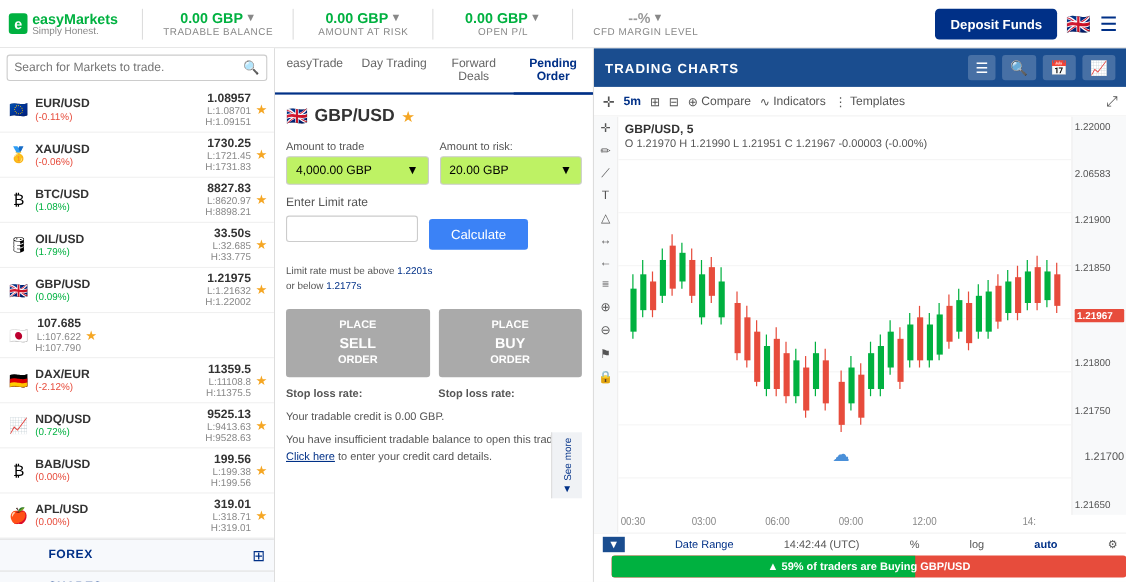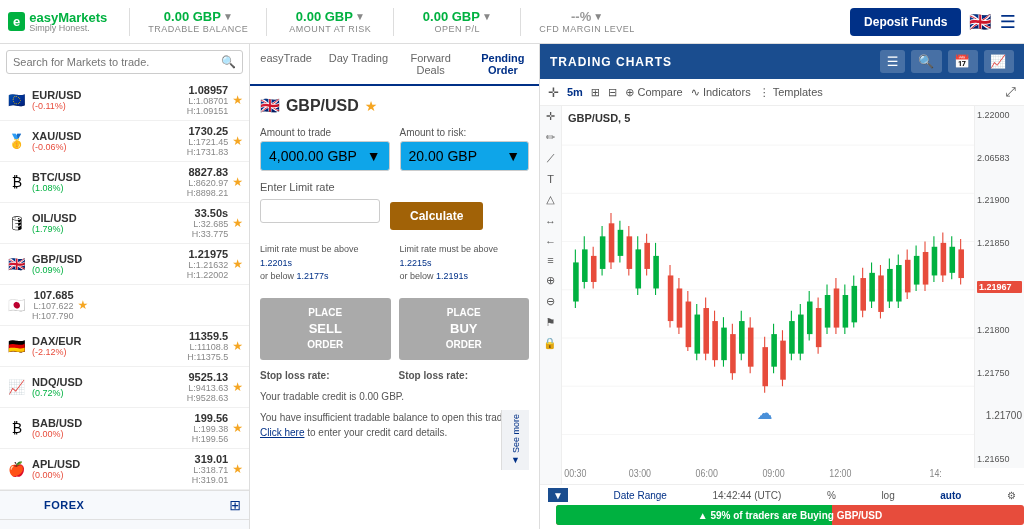--- a/index.html
+++ b/index.html
@@ -58,25 +58,25 @@
 
     .panel-content { padding: 10px; flex: 1; overflow-y: auto; }
     .pair-header { display: flex; align-items: center; gap: 6px; margin-bottom: 12px; }
     .pair-flag { font-size: 16px; }
     .pair-name { font-size: 16px; font-weight: bold; color: #333; }
     .pair-star { color: #f5a623; font-size: 14px; cursor: pointer; }
 
     .trade-row { display: flex; gap: 10px; margin-bottom: 10px; }
     .trade-field { flex: 1; }
     .trade-label { font-size: 10px; color: #555; margin-bottom: 3px; }
-    .trade-select { width: 100%; border: 1px solid #ccc; padding: 6px 8px; border-radius: 3px; font-size: 14px; background: #0ea5e9; cursor: pointer; display: flex; align-items: flex-end; justify-content: space-between; }
+    .trade-select { width: 100%; border: 1px solid #ccc; padding: 6px 8px; border-radius: 3px; font-size: 11px; background: #bef264; cursor: pointer; display: flex; align-items: flex-end; justify-content: space-between; }
 
     .limit-label { font-size: 11px; color: #555; margin-bottom: 6px; }
     .limit-input { width: 120px; border: 1px solid #ccc; padding: 5px 8px; border-radius: 3px; font-size: 11px; margin-bottom: 10px; }
-    .calc-btn { background: #a16207; color: #fff; border: none; padding: 7px 20px; border-radius: 3px; font-size: 12px; font-weight: bold; cursor: pointer; float: right; }
+    .calc-btn { background: #3b82f6; color: #fff; border: none; padding: 7px 20px; border-radius: 3px; font-size: 12px; font-weight: normal; cursor: pointer; float: right; }
 
     .limit-info { display: flex; gap: 10px; margin-top: 10px; margin-bottom: 14px; }
     .limit-info-col { flex: 1; font-size: 9px; color: #555; line-height: 1.5; }
     .limit-rate-val { color: #003087; }
 
     .order-buttons { display: flex; gap: 8px; margin-bottom: 10px; }
     .sell-btn { flex: 1; background: #aaa; color: #fff; border: none; padding: 8px; border-radius: 3px; text-align: center; cursor: pointer; font-size: 10px; font-weight: bold; line-height: 1.4; }
     .buy-btn { flex: 1; background: #aaa; color: #fff; border: none; padding: 8px; border-radius: 3px; text-align: center; cursor: pointer; font-size: 10px; font-weight: bold; line-height: 1.4; }
 
     .stop-loss-row { display: flex; gap: 8px; margin-bottom: 10px; }
@@ -357,23 +357,20 @@
       <div class="limit-label">Enter Limit rate</div>
 
       <div style="display:flex; align-items:center; gap:10px; margin-bottom:10px;">
         <input class="limit-input" type="text" style="width: 120px;">
         <button class="calc-btn">Calculate</button>
       </div>
 
       <div class="limit-info">
         <div class="limit-info-col">
           <span>Limit rate must be above <span class="limit-rate-val">1.2201s</span><br>or below <span class="limit-rate-val">1.2177s</span></span>
-        </div>
-        <div class="limit-info-col">
-          <span>Limit rate must be above <span class="limit-rate-val">1.2215s</span><br>or below <span class="limit-rate-val">1.2191s</span></span>
         </div>
       </div>
 
       <div class="order-buttons">
         <button class="sell-btn">
           <div>PLACE</div>
           <div style="font-size:13px;">SELL</div>
           <div>ORDER</div>
         </button>
         <button class="buy-btn">
@@ -448,20 +445,23 @@
         <span style="cursor:pointer;font-size:11px;color:#555;">←</span>
         <span style="cursor:pointer;font-size:11px;color:#555;">≡</span>
         <span style="cursor:pointer;font-size:11px;color:#555;">⊕</span>
         <span style="cursor:pointer;font-size:11px;color:#555;">⊖</span>
         <span style="cursor:pointer;font-size:11px;color:#555;">⚑</span>
         <span style="cursor:pointer;font-size:11px;color:#555;">🔒</span>
       </div>
 
       <div class="chart-pair-label" style="left:28px;">
         <span>GBP/USD, 5</span>
+      </div>
+      <div class="chart-ohlc" style="left:28px;">
+        <span>O 1.21970  H 1.21990  L 1.21951  C 1.21967  -0.00003 (-0.00%)</span>
       </div>
 
       <svg class="chart-svg" style="position:absolute;left:22px;right:50px;top:0;bottom:0;width:calc(100% - 72px);height:100%;" viewBox="0 0 370 290" preserveAspectRatio="none">
 
         <line x1="0" y1="30" x2="370" y2="30" stroke="#eee" stroke-width="0.5"></line>
         <line x1="0" y1="67" x2="370" y2="67" stroke="#eee" stroke-width="0.5"></line>
         <line x1="0" y1="104" x2="370" y2="104" stroke="#eee" stroke-width="0.5"></line>
         <line x1="0" y1="141" x2="370" y2="141" stroke="#eee" stroke-width="0.5"></line>
         <line x1="0" y1="178" x2="370" y2="178" stroke="#eee" stroke-width="0.5"></line>
         <line x1="0" y1="215" x2="370" y2="215" stroke="#eee" stroke-width="0.5"></line>

